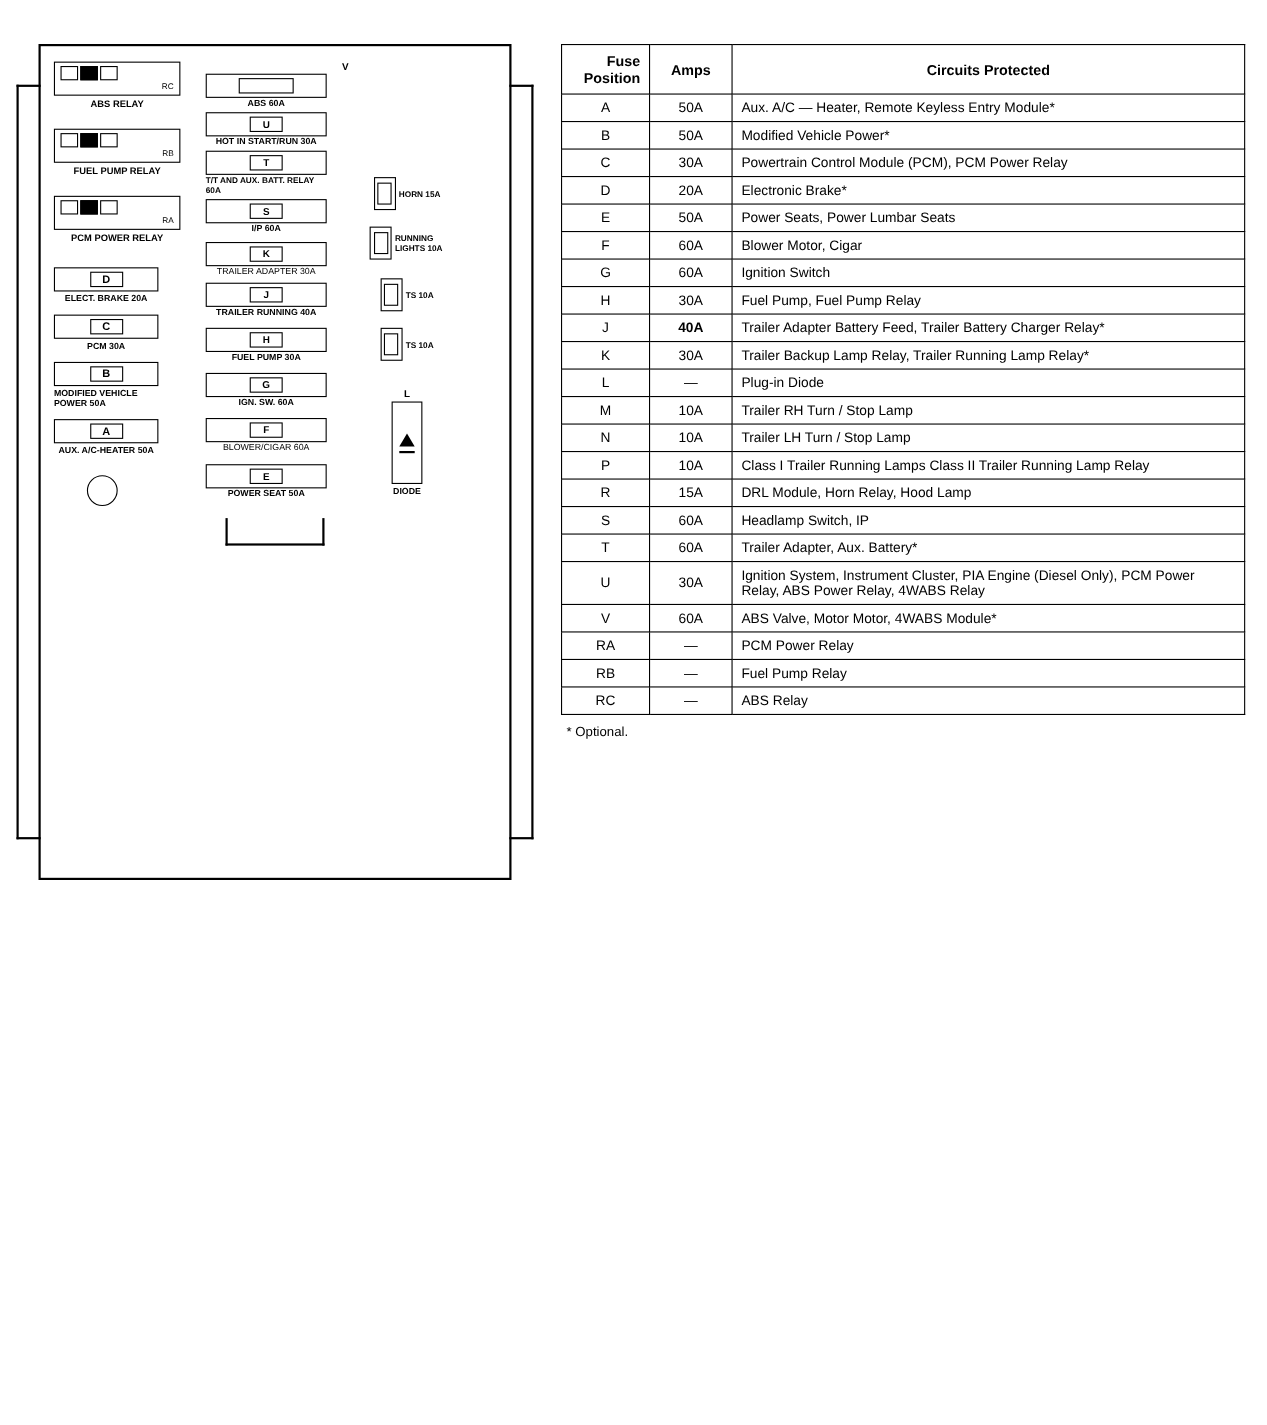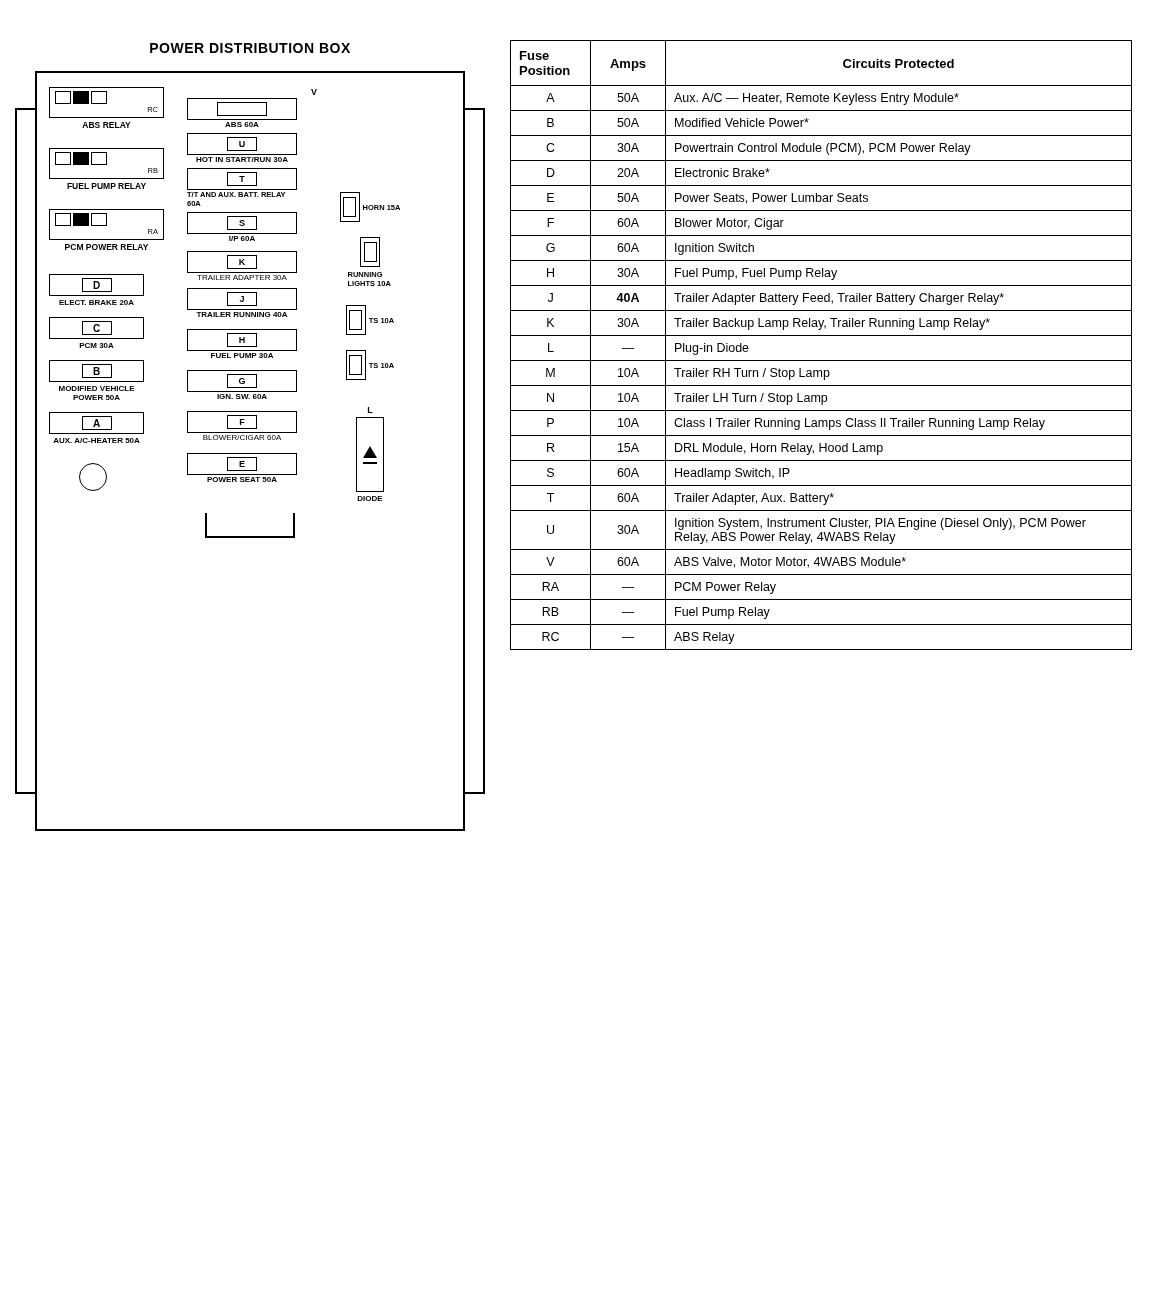--- a/index.html
+++ b/index.html
@@ -73,21 +73,20 @@
     .note {
       font-size: 12px;
       margin-top: 8px;
       padding-left: 5px;
     }
   </style>
 </head>
 <body>
 
 <div class="left-panel">
-  <div class="pdb-title">POWER DISTRIBUTION BOX</div>
 
   <div style="position:relative; margin: 0 15px;">
 
     <div style="border: 2.5px solid #000; padding: 14px 12px; position:relative; min-height: 760px;">
 
       <div style="position:absolute; left:-22px; top:35px; bottom:35px; width:22px; border-top:2.5px solid #000; border-left:2.5px solid #000; border-bottom:2.5px solid #000;"></div>
 
       <div style="position:absolute; right:-22px; top:35px; bottom:35px; width:22px; border-top:2.5px solid #000; border-right:2.5px solid #000; border-bottom:2.5px solid #000;"></div>
 
       <div style="display:flex; flex-direction:row; gap:8px; align-items:flex-start;">
@@ -141,21 +140,21 @@
             <div style="border:1.5px solid #000; width:95px; height:22px; display:flex; align-items:center; justify-content:center;">
               <div style="border:1.5px solid #000; width:30px; height:14px; display:flex; align-items:center; justify-content:center; font-size:10px; font-weight:bold;">C</div>
             </div>
             <div style="font-size:8px; font-weight:bold; text-align:center; margin-top:2px; width:95px;">PCM 30A</div>
           </div>
 
           <div style="margin-bottom:10px;">
             <div style="border:1.5px solid #000; width:95px; height:22px; display:flex; align-items:center; justify-content:center;">
               <div style="border:1.5px solid #000; width:30px; height:14px; display:flex; align-items:center; justify-content:center; font-size:10px; font-weight:bold;">B</div>
             </div>
-            <div style="font-size:8px; font-weight:bold; text-align:center; margin-top:2px; width:95px;">MODIFIED VEHICLE POWER 50A</div>
+            <div style="font-size:8px; font-weight:bold; margin-top:2px; width:95px;">MODIFIED VEHICLE POWER 50A</div>
           </div>
 
           <div style="margin-bottom:10px;">
             <div style="border:1.5px solid #000; width:95px; height:22px; display:flex; align-items:center; justify-content:center;">
               <div style="border:1.5px solid #000; width:30px; height:14px; display:flex; align-items:center; justify-content:center; font-size:10px; font-weight:bold;">A</div>
             </div>
             <div style="font-size:8px; font-weight:bold; text-align:center; margin-top:2px; width:95px;">AUX. A/C-HEATER 50A</div>
           </div>
 
           <div style="width:28px; height:28px; border-radius:50%; border:1.5px solid #000; margin: 8px auto 0 30px;"></div>
@@ -238,21 +237,21 @@
 
         <div style="width:70px; display:flex; flex-direction:column; align-items:center; padding-top:105px; gap:5px;">
 
           <div style="margin-bottom:10px; display:flex; flex-direction:row; align-items:center; gap:3px;">
             <div style="width:20px; height:30px; border:1.5px solid #000; display:flex; align-items:center; justify-content:center;">
               <div style="width:13px; height:20px; border:1.5px solid #000;"></div>
             </div>
             <div style="font-size:7.5px; font-weight:bold; line-height:1.2;">HORN 15A</div>
           </div>
 
-          <div style="margin-bottom:12px; display:flex; flex-direction:column; align-items:center; gap:3px;">
+          <div style="margin-bottom:12px; display:flex; flex-direction:row; align-items:center; gap:3px;">
             <div style="width:20px; height:30px; border:1.5px solid #000; display:flex; align-items:center; justify-content:center;">
               <div style="width:13px; height:20px; border:1.5px solid #000;"></div>
             </div>
             <div style="font-size:7.5px; font-weight:bold; line-height:1.2; width:45px;">RUNNING LIGHTS 10A</div>
           </div>
 
           <div style="margin-bottom:10px; display:flex; flex-direction:row; align-items:center; gap:3px;">
             <div style="width:20px; height:30px; border:1.5px solid #000; display:flex; align-items:center; justify-content:center;">
               <div style="width:13px; height:20px; border:1.5px solid #000;"></div>
             </div>
@@ -282,21 +281,21 @@
       <div style="width:90px; height:25px; border-left:2px solid #000; border-right:2px solid #000; border-bottom:2px solid #000; margin: 10px auto 0 auto;"></div>
 
     </div>
   </div>
 </div>
 
 <div class="right-panel">
   <table>
     <thead>
       <tr>
-        <th style="width:80px; text-align:left;">
+        <th style="width:80px; text-align:right;">
           <div>Fuse</div>
           <div>Position</div>
         </th>
         <th style="width:75px; text-align:center;">Amps</th>
         <th style="text-align:center;">Circuits Protected</th>
       </tr>
     </thead>
     <tbody id="fuse-table-body">
     <tr>
           <td style="text-align: center;">A</td>
@@ -404,13 +403,14 @@
           <td style="text-align: center;">—</td>
           <td>Fuel Pump Relay</td>
         </tr>
         <tr>
           <td style="text-align: center;">RC</td>
           <td style="text-align: center;">—</td>
           <td>ABS Relay</td>
         </tr>
       </tbody>
   </table>
+  <div class="note">* Optional.</div>
 </div>
 
 </body></html>

